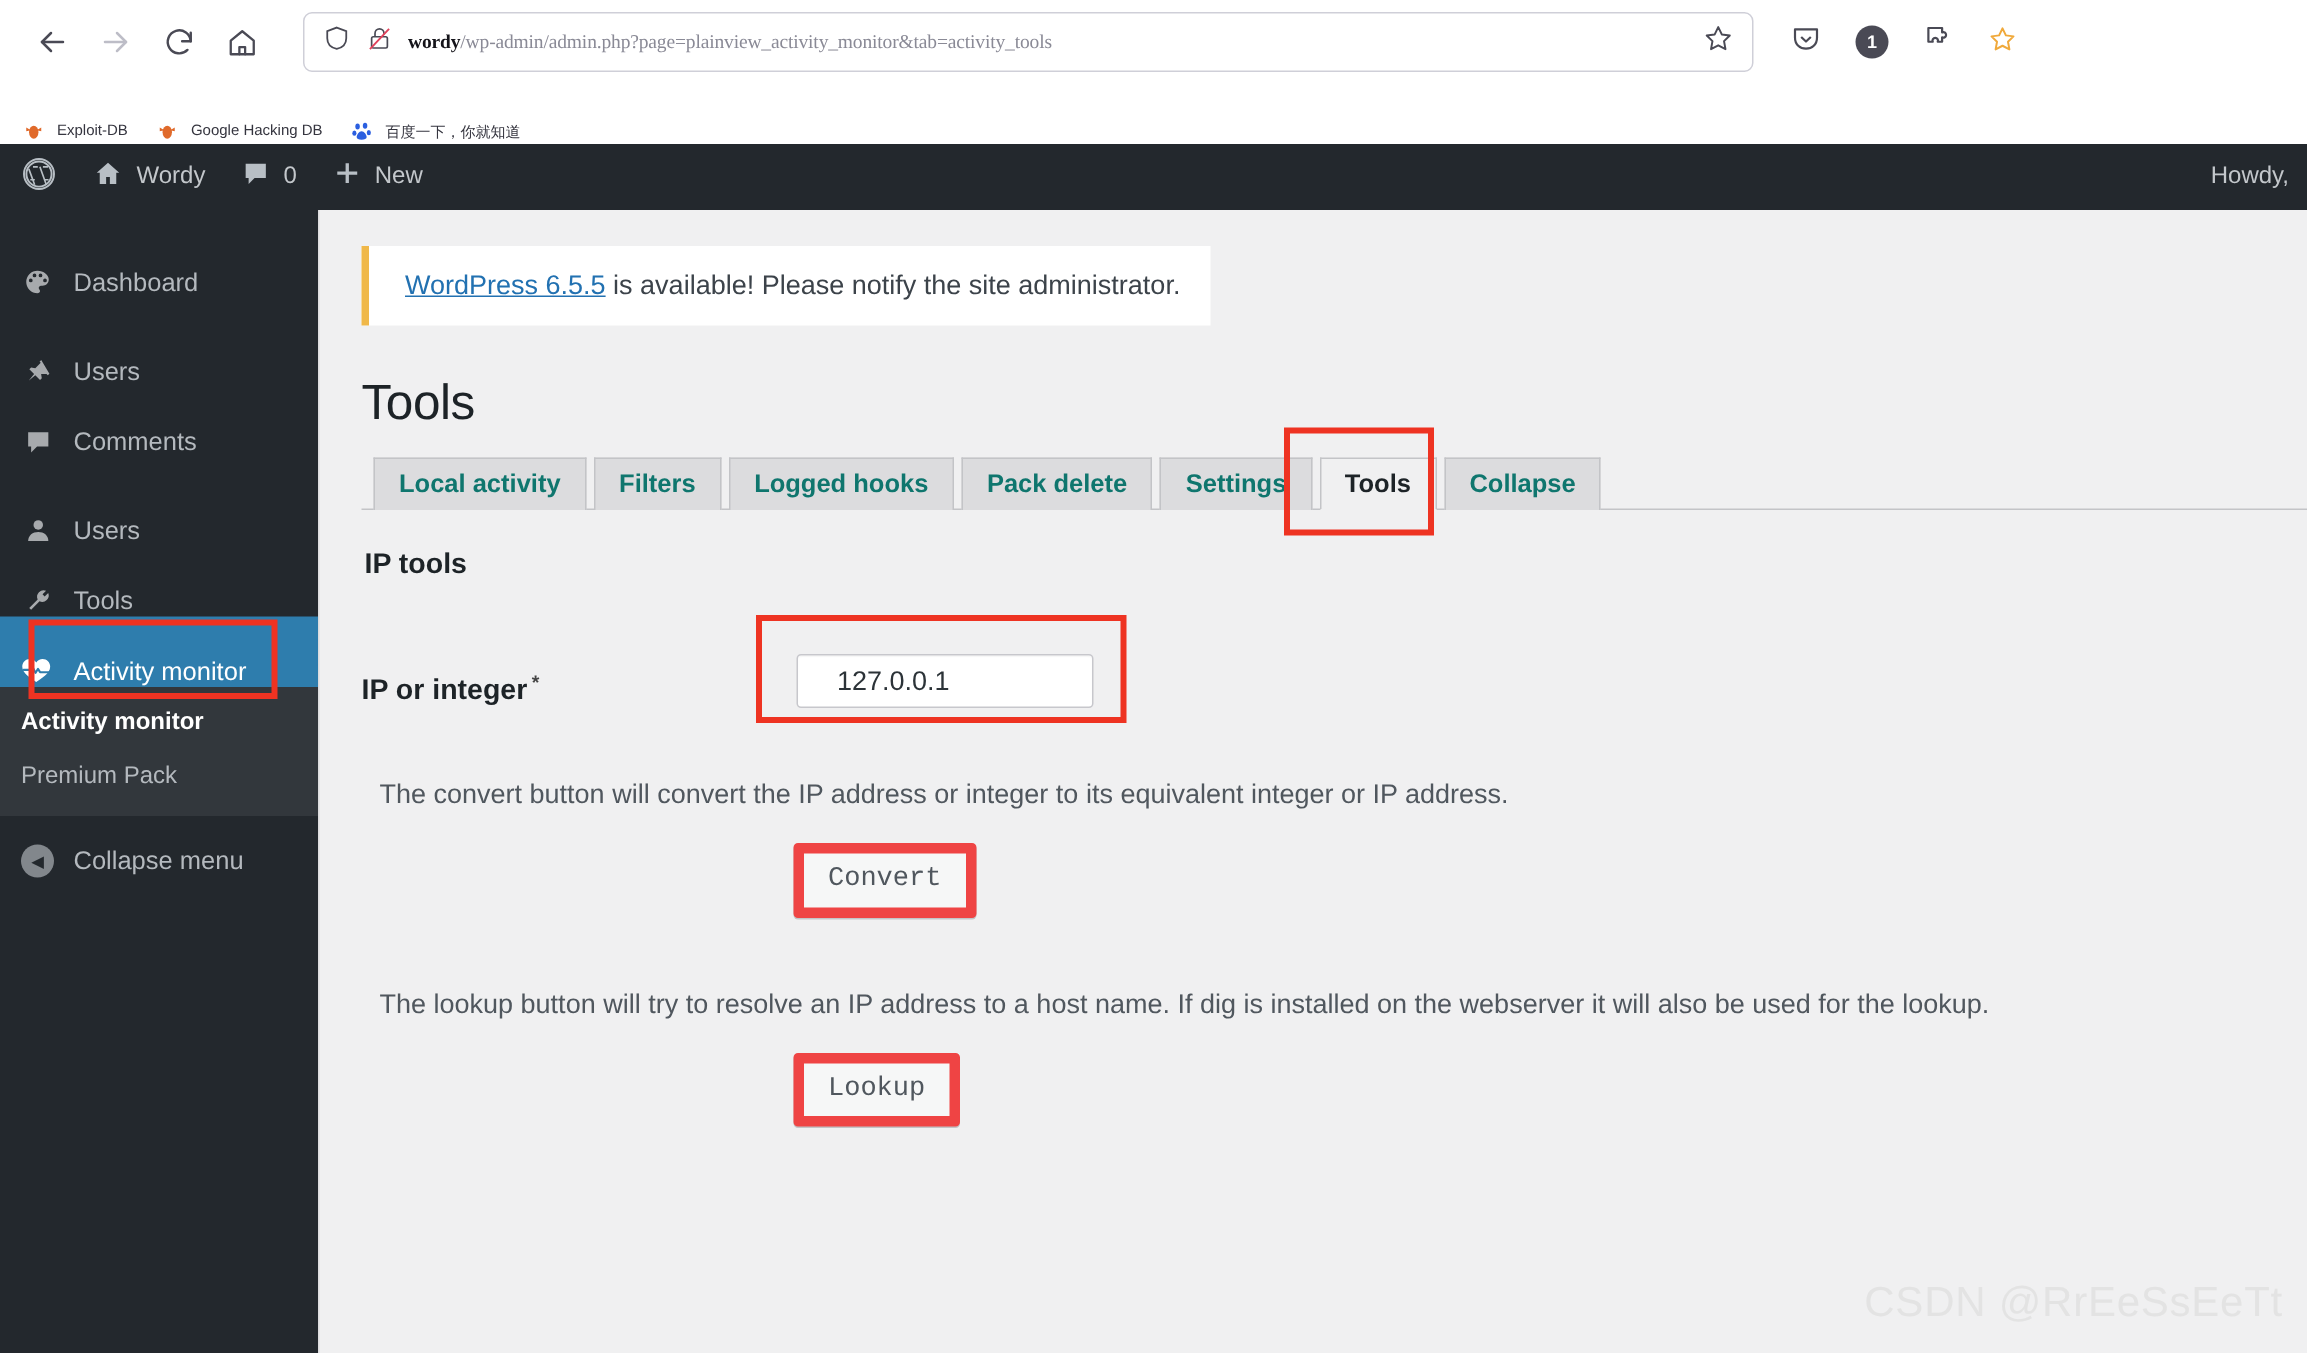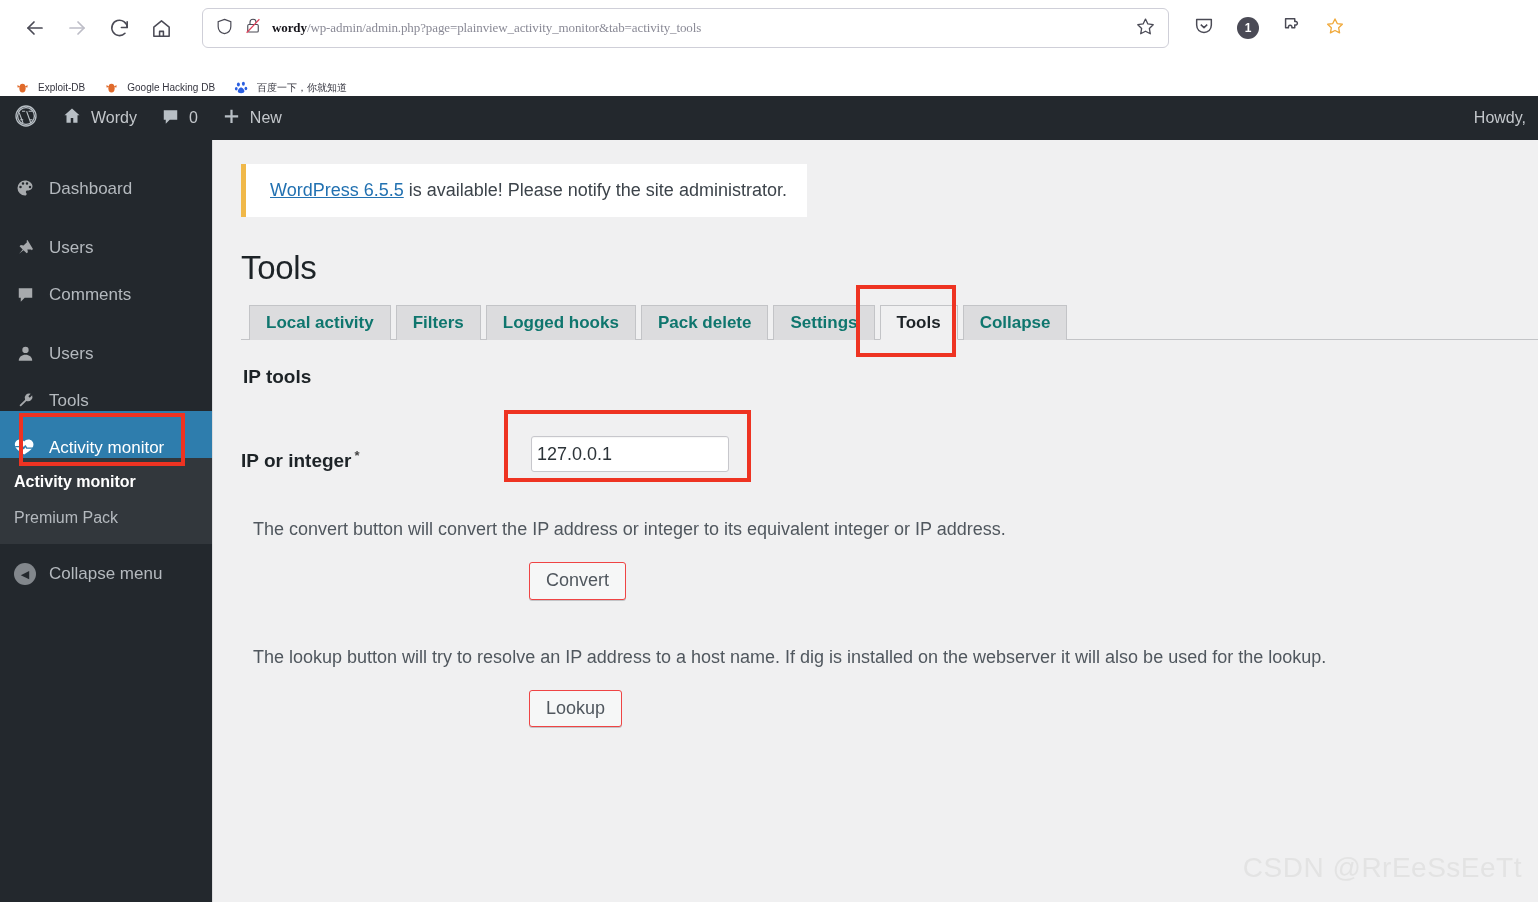--- a/index.html
+++ b/index.html
@@ -287,41 +287,41 @@
     margin-left: 3px;
   }
   .ip-input {
     width: 198px;
     height: 36px;
     border: 1px solid #c7c7cc;
     border-radius: 3px;
     background: #fff;
     font-size: 18px;
     color: #2c3338;
-    padding: 0 5px;
+    padding: 0 26px;
     font-family: "Liberation Sans", sans-serif;
     box-shadow: 0 1px 1px rgba(0,0,0,0.04) inset;
   }
 
   .helper-text {
     font-size: 18px;
     color: #50575e;
     margin-top: 47px;
     margin-left: 12px;
     white-space: nowrap;
   }
   .btn-row { margin-top: 22px; padding-left: 288px; }
   .wp-btn {
     background: #f6f7f7;
-    border: 1px solid #ef4444;
+    border: 7px solid #ef4444;
     border-radius: 3px;
     color: #50575e;
     font-size: 18px;
     padding: 7px 16px;
-    font-family: Liberation Sans, sans-serif;
+    font-family: Liberation Mono, monospace;
     box-shadow: 0 1px 0 #c3c4c7;
     line-height: 1.2;
   }
 
   
   .anno {
     position: absolute;
     border: 4px solid #ee3322;
     pointer-events: none;
     z-index: 50;

